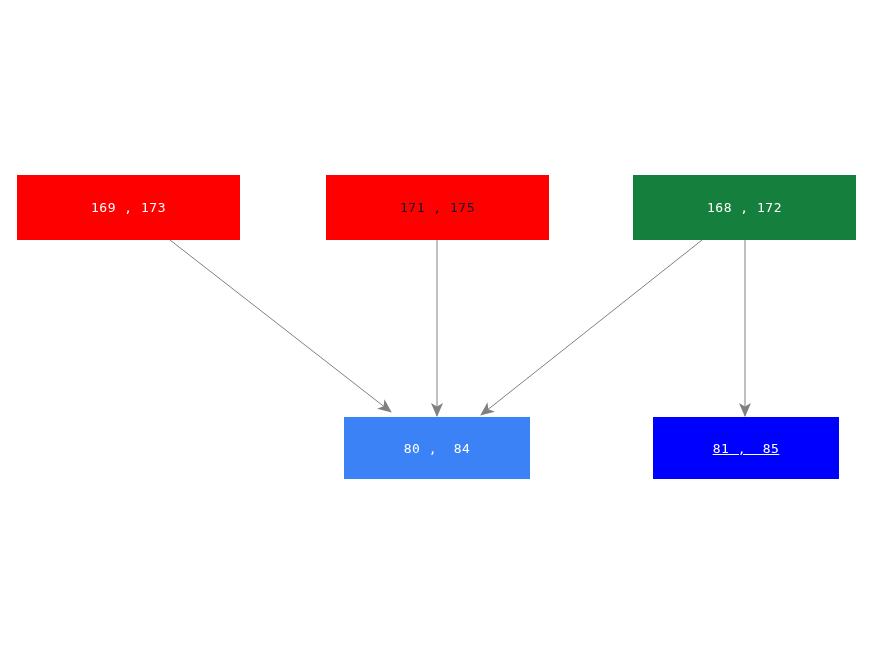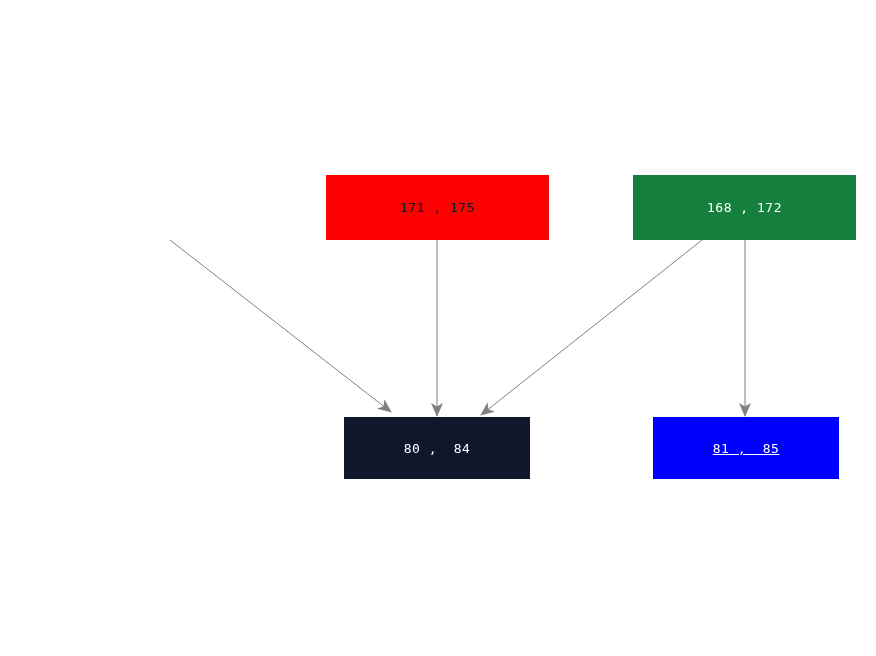--- a/index.html
+++ b/index.html
@@ -59,30 +59,33 @@
       </marker>
     </defs>
     <g>
       <line x1="170" y1="240" x2="391" y2="412" stroke="#808080" stroke-width="1" marker-end="url(#arrowhead)"></line>
       <line x1="437" y1="240" x2="437" y2="416" stroke="#808080" stroke-width="1" marker-end="url(#arrowhead)"></line>
       <line x1="702" y1="240" x2="481" y2="415" stroke="#808080" stroke-width="1" marker-end="url(#arrowhead)"></line>
       <line x1="745" y1="240" x2="745" y2="416" stroke="#808080" stroke-width="1" marker-end="url(#arrowhead)"></line>
     </g>
   </svg>
 
+  <div class="node" id="node-n1" style="left: 17px; top: 175px; width: 223px; height: 65px; background: rgb(254, 0, 0); color: rgb(255, 255, 255);">
+    <span class="node-label">169 , 173</span>
+  </div>
 
   <div class="node" id="node-n2" style="left: 326px; top: 175px; width: 223px; height: 65px; background: rgb(254, 0, 0); color: #0f172a;">
     <span class="node-label">171 , 175</span>
   </div>
 
   <div class="node" id="node-n3" style="left: 633px; top: 175px; width: 223px; height: 65px; background: #15803d; color: rgb(255, 255, 255);">
     <span class="node-label">168 , 172</span>
   </div>
 
-  <div class="node" id="node-n4" style="left: 344px; top: 417px; width: 186px; height: 62px; background: #0f172a; color: rgb(255, 255, 255);">
+  <div class="node" id="node-n4" style="left: 344px; top: 417px; width: 186px; height: 62px; background: #3b82f6; color: rgb(255, 255, 255);">
     <span class="node-label">80 ,  84</span>
   </div>
 
   <div class="node" id="node-n5" style="left: 653px; top: 417px; width: 186px; height: 62px; background: rgb(0, 0, 254); color: rgb(255, 255, 255); text-decoration: underline;">
     <span class="node-label">81 ,  85</span>
   </div>
 
 </div>
 
 </body></html>

